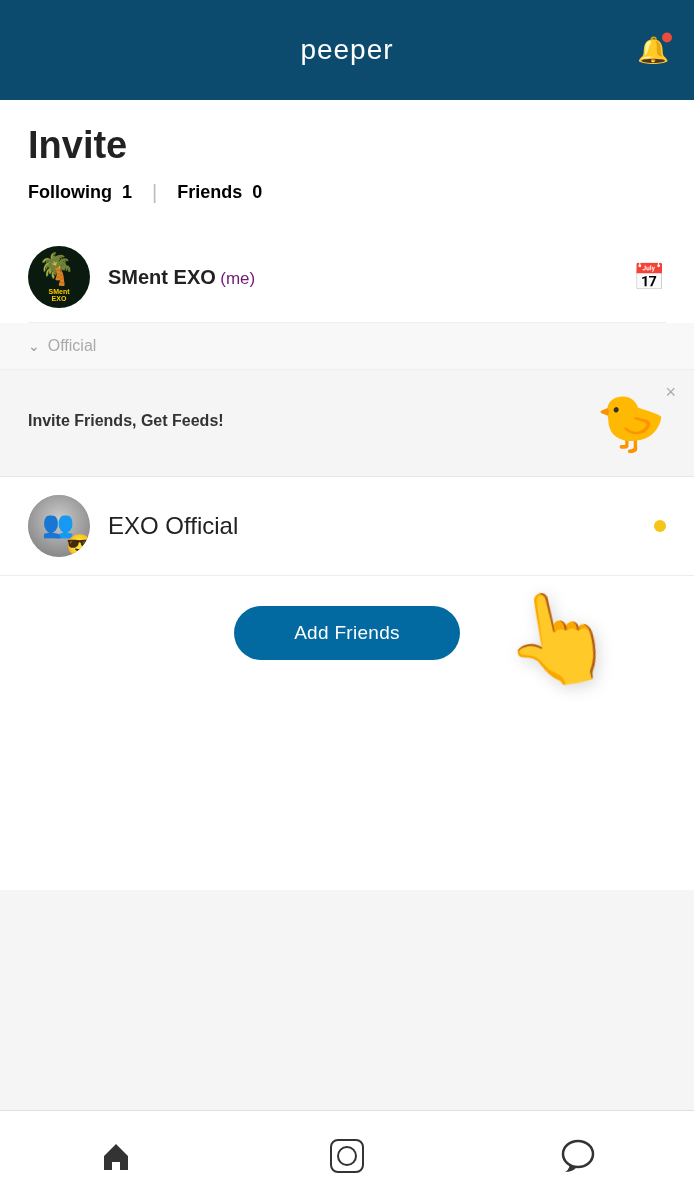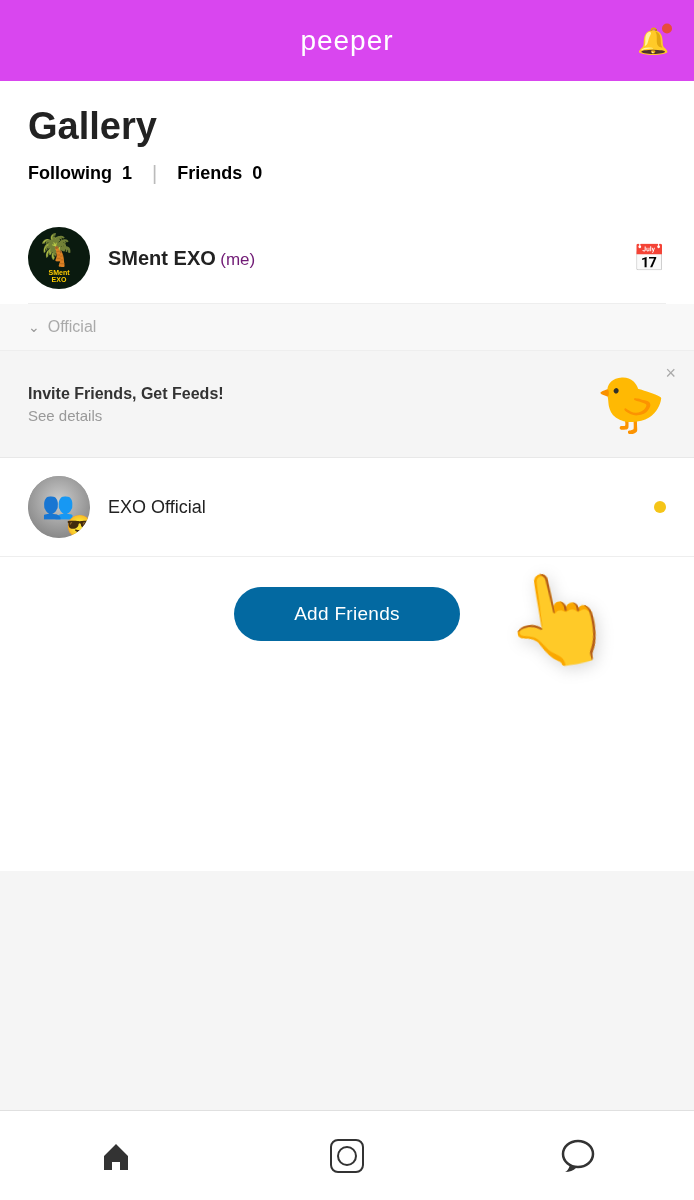--- a/index.html
+++ b/index.html
@@ -7,22 +7,22 @@
     body {
       width: 694px;
       min-height: 1200px;
       font-family: -apple-system, BlinkMacSystemFont, 'Helvetica Neue', Arial, sans-serif;
       background: #f5f5f5;
       overflow-x: hidden;
     }
 
     
     .header {
-      background: #d946ef;
-      height: 81px;
+      background: #0c4a6e;
+      height: 100px;
       display: flex;
       align-items: center;
       justify-content: center;
       position: relative;
       padding: 0 24px;
     }
     .header-title {
       color: white;
       font-size: 28px;
       font-weight: 500;
@@ -219,21 +219,21 @@
       justify-content: center;
       font-size: 28px;
     }
     .exo-emoji-overlay {
       position: absolute;
       bottom: -2px;
       right: -4px;
       font-size: 22px;
     }
     .list-item-name {
-      font-size: 18px;
+      font-size: 24px;
       font-weight: 500;
       color: #222;
       margin-left: 18px;
     }
     .online-dot {
       width: 12px;
       height: 12px;
       background: #F5C518;
       border-radius: 50%;
       position: absolute;
@@ -318,21 +318,21 @@
 
 <div class="header">
   <span class="header-title">peeper</span>
   <div class="header-bell">
     <span class="bell-icon">🔔</span>
     <div class="bell-dot"></div>
   </div>
 </div>
 
 <div class="main">
-  <div class="page-title">Gallery</div>
+  <div class="page-title">Invite</div>
 
   <div class="follow-stats">
     <div class="stat-item">
       <span>Following</span>
       &nbsp;<span>1</span>
     </div>
     <div class="stat-divider">|</div>
     <div class="stat-item">
       <span>Friends</span>
       &nbsp;<span>0</span>
@@ -353,21 +353,20 @@
 </div>
 
 <div class="galleries-row">
   <span class="chevron-down">⌄</span>
   <span class="galleries-label">Official</span>
 </div>
 
 <div class="invite-banner">
   <div class="invite-content">
     <div class="invite-title">Invite Friends, Get Feeds!</div>
-    <div class="invite-subtitle">See details</div>
   </div>
   <div class="invite-chick">🐤</div>
   <button class="close-btn">×</button>
 </div>
 
 <div class="list-section">
   <div class="list-item-row">
     <div class="exo-avatar">
       <div class="exo-avatar-bg">
 

